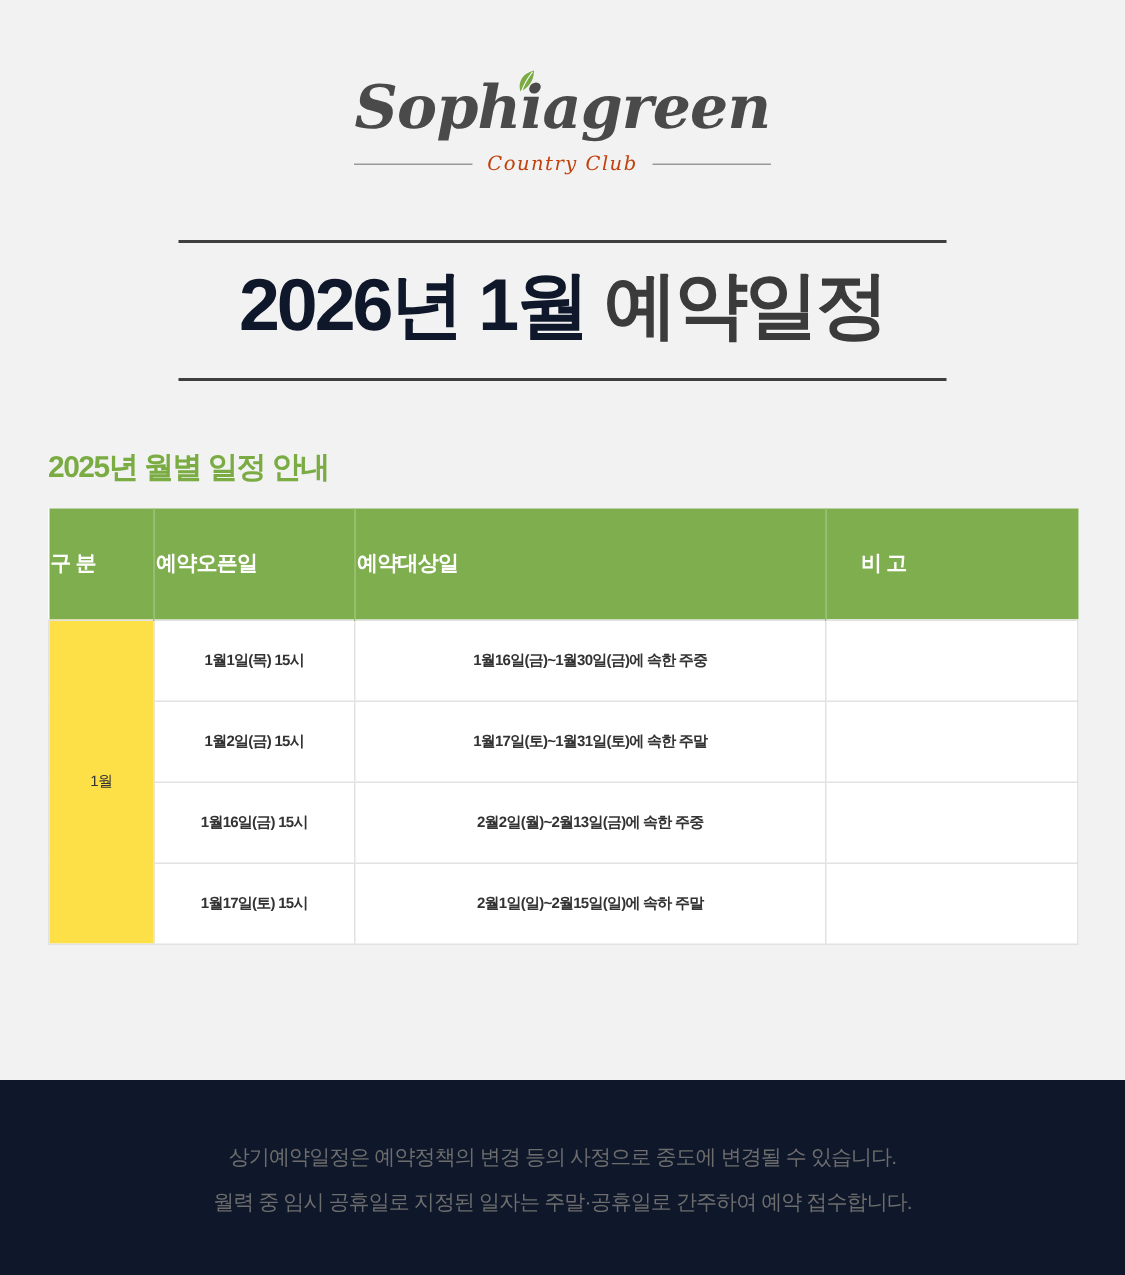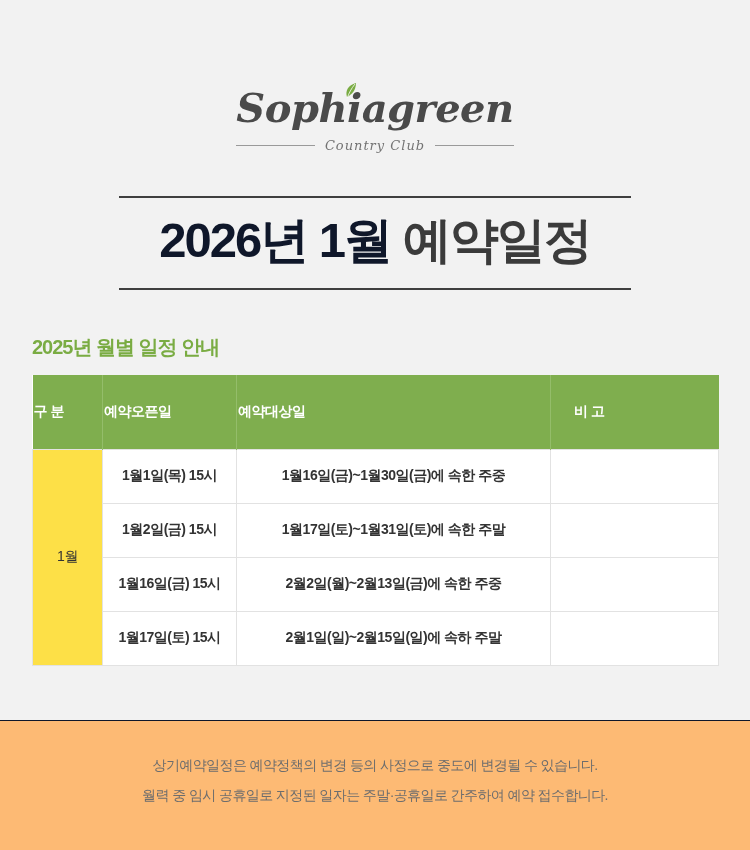--- a/index.html
+++ b/index.html
@@ -16,21 +16,21 @@
   }
   .page {
     position: relative;
     width: 750px;
     height: 850px;
     background: #f2f2f2;
   }
 
   
   .logo-wrap {
-    padding-top: 88px;
+    padding-top: 52px;
     text-align: center;
   }
   .logo {
     display: inline-block;
     position: relative;
     line-height: 1;
   }
   .logo-main {
     font-family: "DejaVu Serif", serif;
     font-style: italic;
@@ -60,21 +60,21 @@
     background: #9a9a9a;
   }
   .logo-sub {
     position: relative;
     display: inline-block;
     background: #f2f2f2;
     padding: 0 10px;
     font-family: "DejaVu Serif", serif;
     font-style: italic;
     font-size: 13px;
-    color: #737373;
+    color: #c2410c;
     letter-spacing: 1px;
   }
 
   
   .title-block {
     margin: 42px auto 0;
     width: 512px;
     border-top: 2px solid #3f3f3f;
     border-bottom: 2px solid #3f3f3f;
     padding: 16px 0 20px;
@@ -121,21 +121,21 @@
     height: 72px;
     border-right: 1px solid #94bd6a;
     text-align: left;
     vertical-align: middle;
   }
   table.sched th:last-child { border-right: none; padding-left: 23px; }
 
   table.sched td {
     border: 1px solid #e2e2e2;
     height: 51px;
-    font-size: 14px;
+    font-size: 10px;
     text-align: center;
     vertical-align: middle;
     letter-spacing: -0.5px;
     color: #333;
   }
   td.month-cell {
     font-size: 15px;
     color: #444;
     background: #fde047;
   }
@@ -155,22 +155,22 @@
   .col3 { width: 314px; }
   .col4 { width: 168px; }
 
   
   .footer {
     position: absolute;
     left: 0;
     right: 0;
     bottom: 0;
     height: 130px;
-    background: #fdba74;
-    border-top: 1px solid #0f172a;
+    background: #0f172a;
+    border-top: 7px solid #0f172a;
     text-align: center;
     padding-top: 36px;
     box-sizing: border-box;
   }
   .footer p {
     margin: 0 0 12px 0;
     font-size: 14px;
     color: #6d6d6d;
     letter-spacing: -0.6px;
   }

